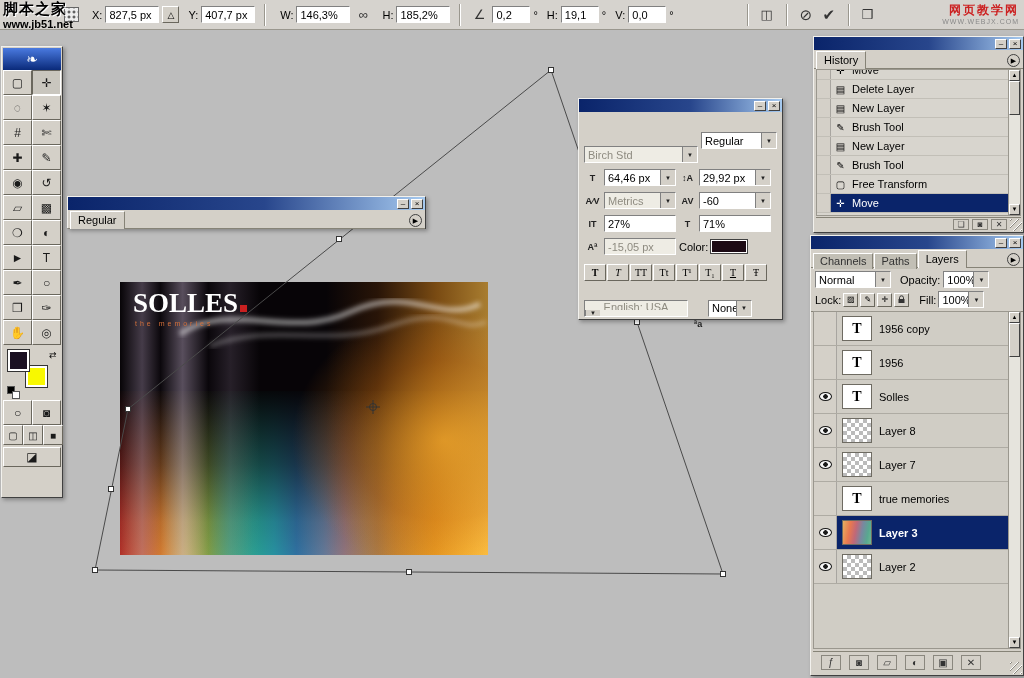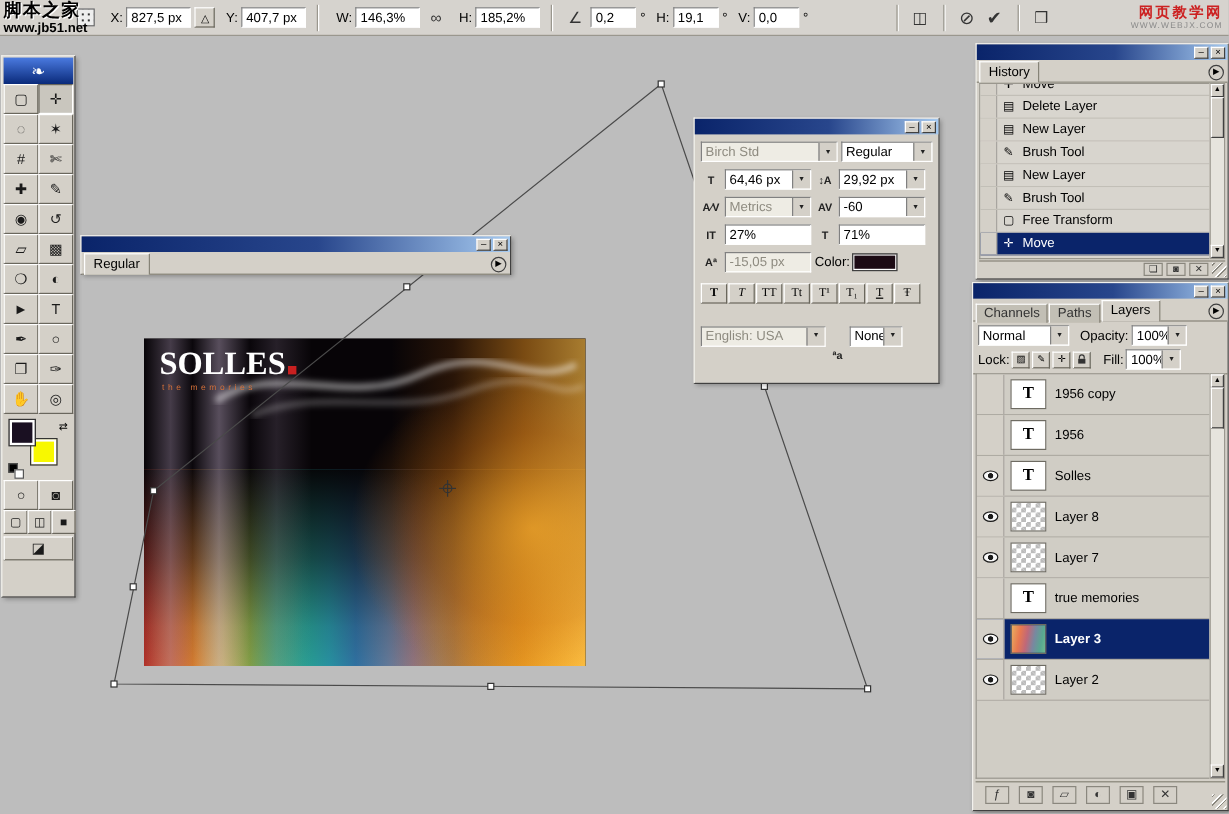--- a/index.html
+++ b/index.html
@@ -102,21 +102,21 @@
   .layer-name{padding-left:2px;}
   .lay .vscroll{top:75px;bottom:26px;}
   .lay .pbottom{height:22px;justify-content:flex-start;gap:8px;padding-left:8px;}
   .lay .bic{width:20px;height:15px;font-size:10px;line-height:13px;}
 
   
   .chr{left:578px;top:98px;width:205px;height:222px;}
   .crow{display:flex;align-items:center;gap:3px;margin:6px 5px 0;}
   .cic{width:17px;text-align:center;font-size:9px;font-weight:bold;color:#222;flex:none;}
   .cw{width:72px;flex:none;}
-  .cwfont{flex:1;}
+  .cwfont{flex:1;margin-top:28px;}
   .cwstyle{width:76px;flex:none;}
   .cswatch{width:36px;height:13px;background:#1c0a14;border:1px solid #fff;outline:1px solid #404040;}
   .stybtns{display:flex;gap:1px;margin:9px 5px 0;}
   .sbtn{width:22px;height:17px;border:1px solid;border-color:#fff #6a675d #6a675d #fff;background:#d4d0c8;display:flex;align-items:center;justify-content:center;font-size:10px;font-family:"Liberation Serif",serif;}
   .sb0{font-weight:bold;}
   .sb1{font-style:italic;}
   .sb6{text-decoration:underline;}
   .sb7{}
 
   
@@ -382,21 +382,21 @@
     <span class="sbtn sb0">T</span>
     <span class="sbtn sb1">T</span>
     <span class="sbtn">TT</span>
     <span class="sbtn">Tt</span>
     <span class="sbtn">T¹</span>
     <span class="sbtn">T₁</span>
     <span class="sbtn sb6">T</span>
     <span class="sbtn sb7">Ŧ</span>
   </div>
   <div class="crow">
-    <span class="combo dis" style="width:104px;">
+    <span class="combo dis" style="width:104px;flex-direction:column;">
         <span class="cv">English: USA</span>
         <span class="carr">▼</span>
       </span>
     <span class="cic" style="width:14px;margin-top:32px;">ªa</span>
     <span class="combo" style="width:44px;">
         <span class="cv">None</span>
         <span class="carr">▼</span>
       </span>
   </div>
 </div>

